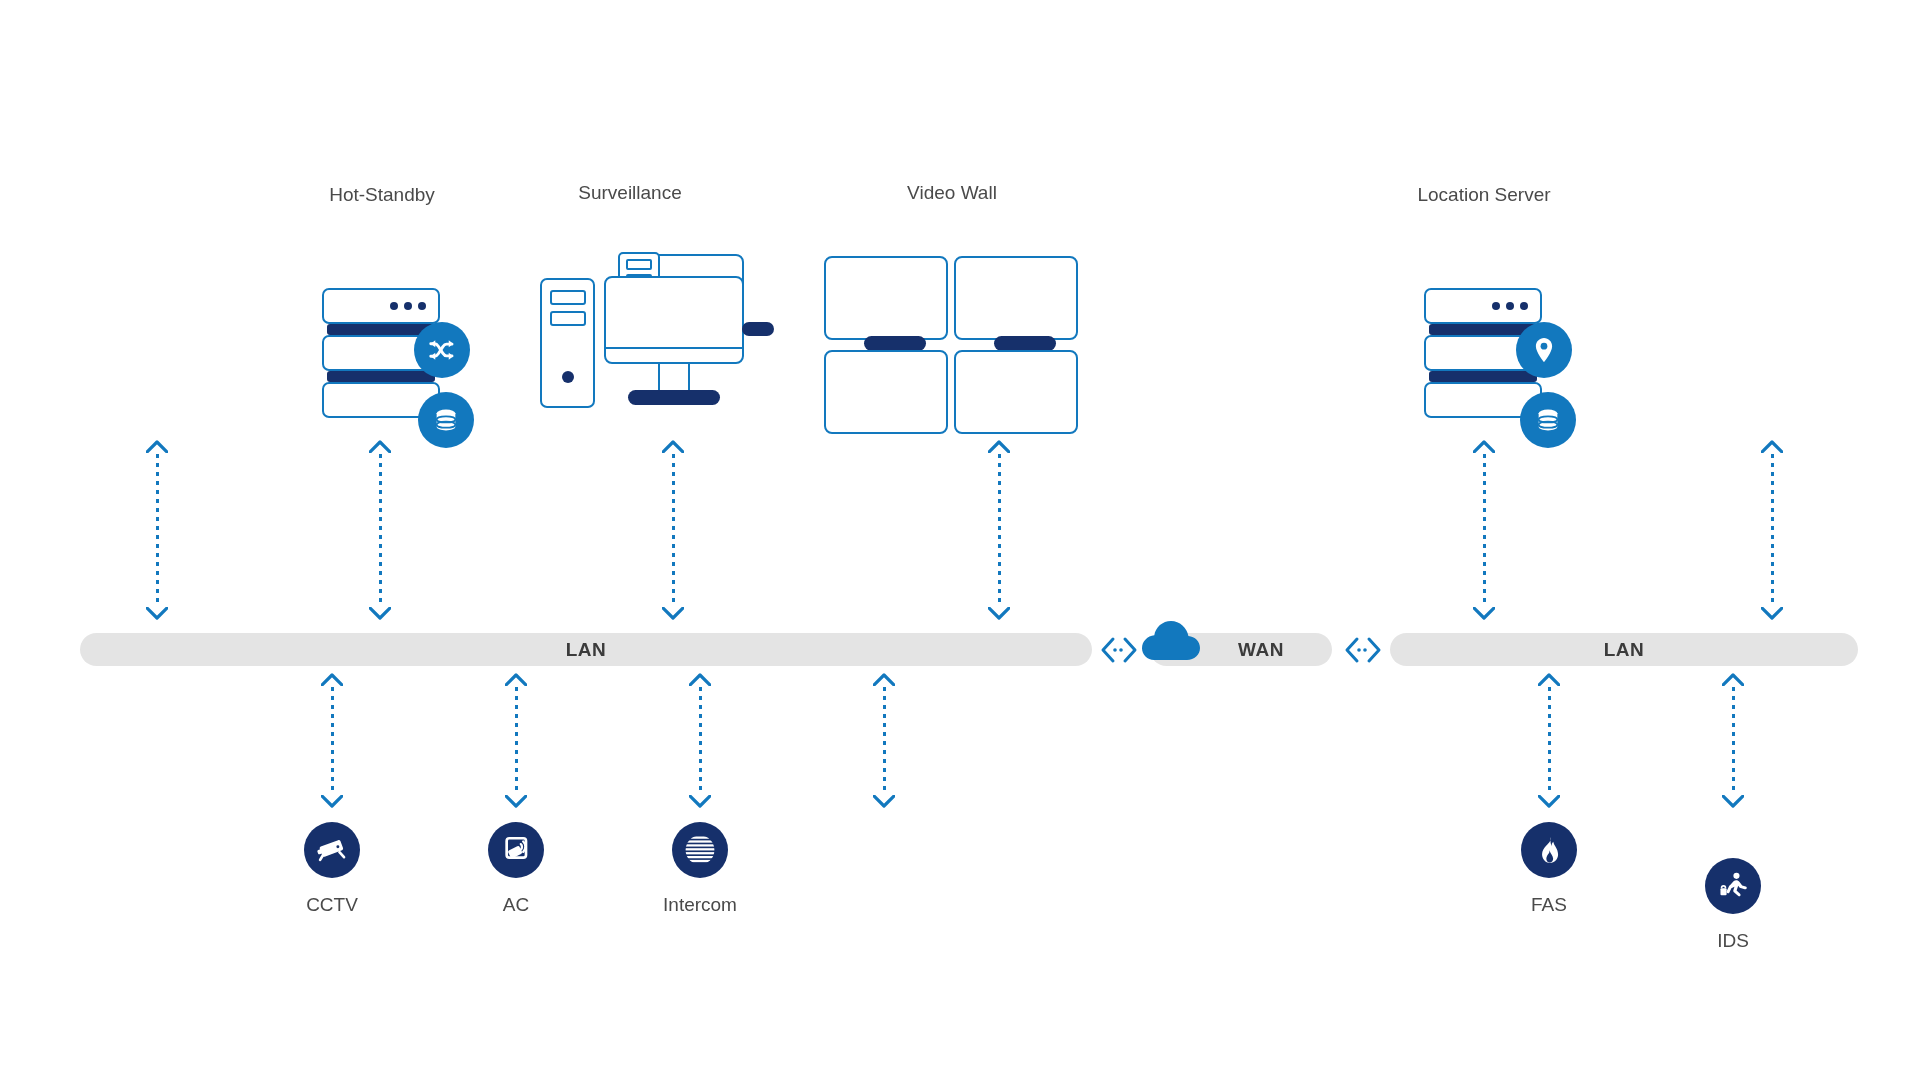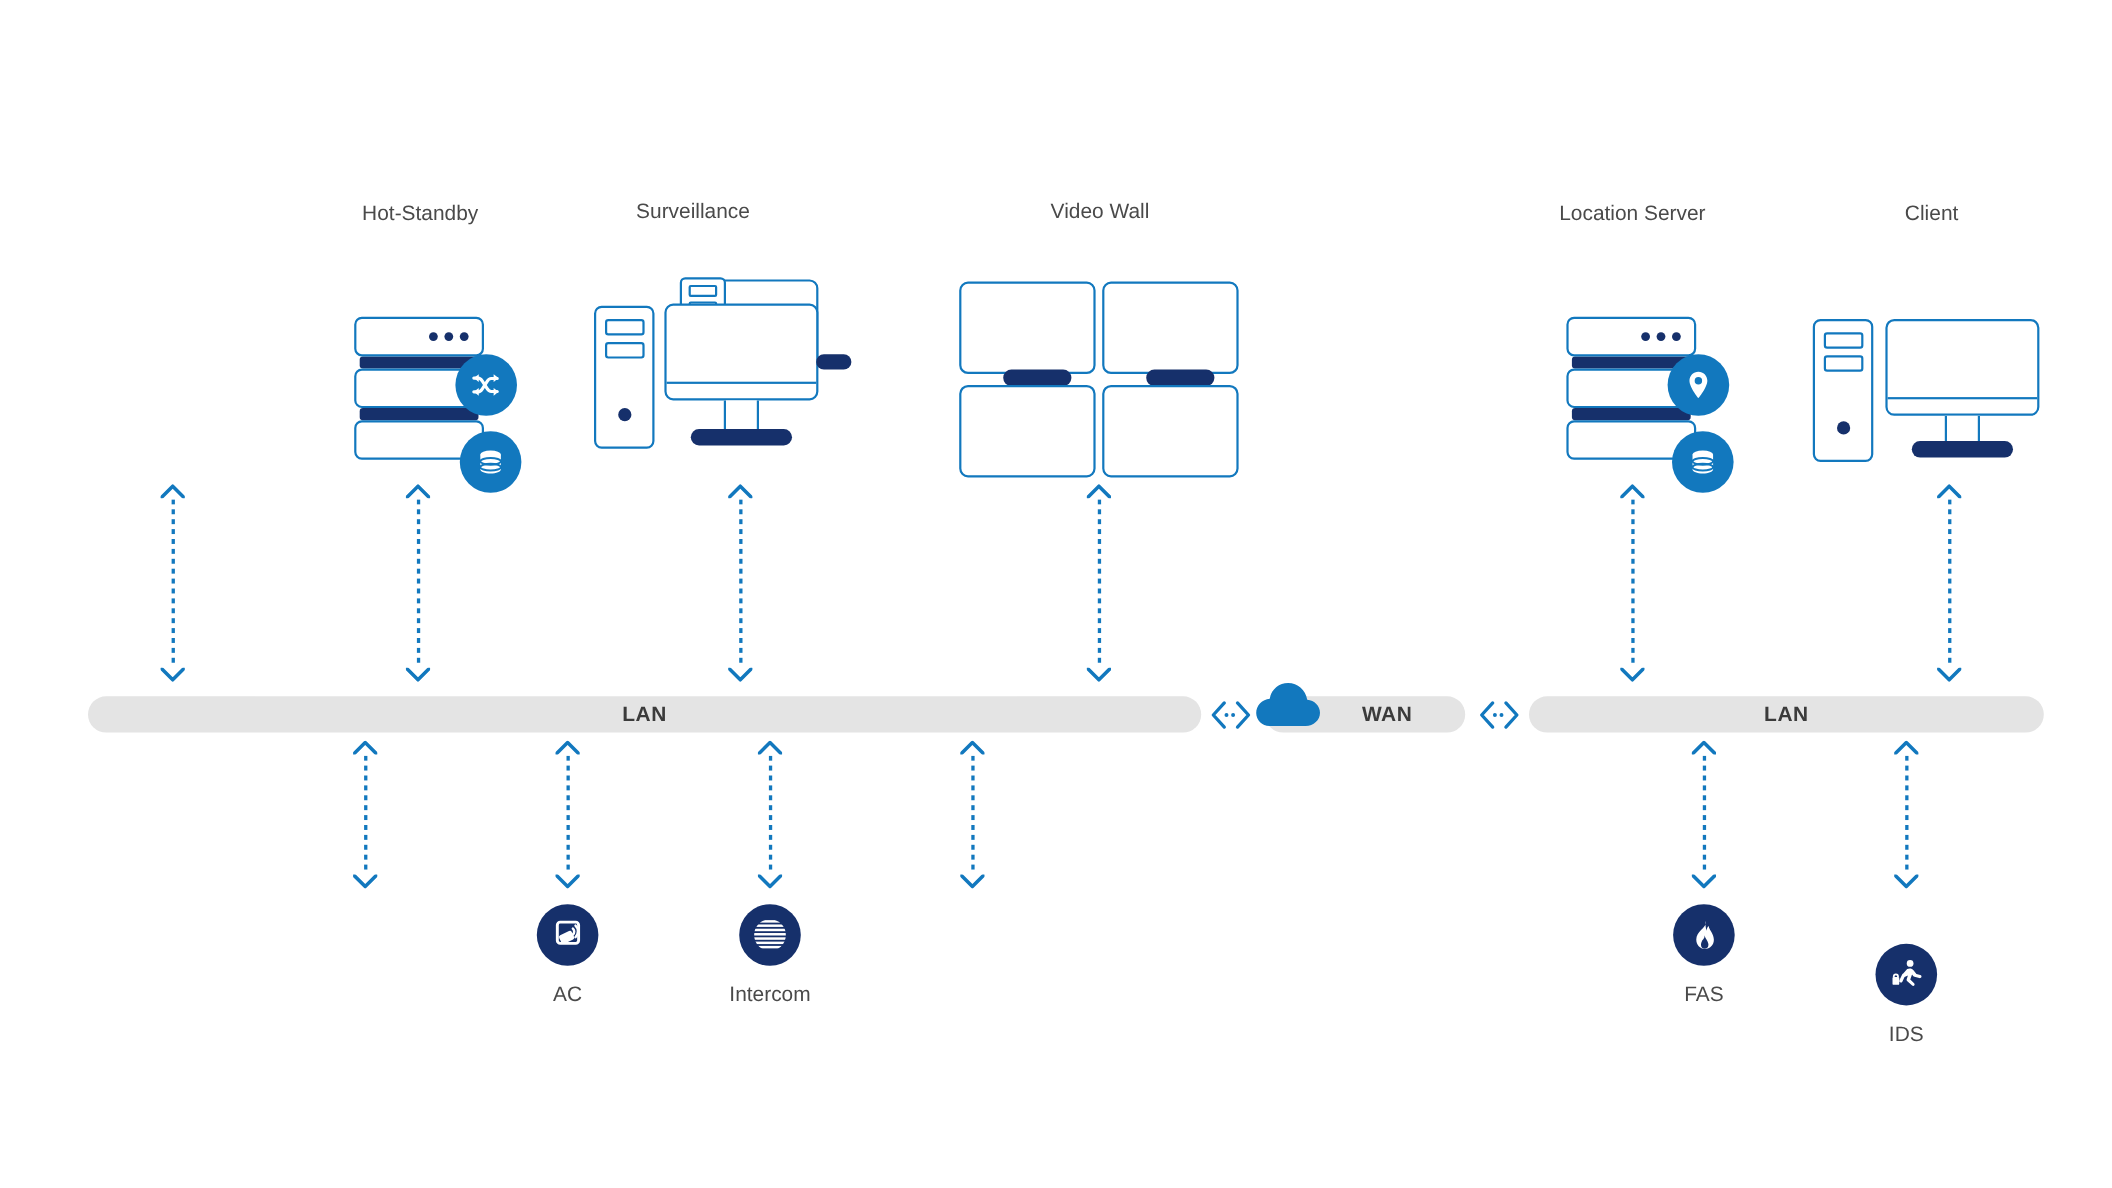--- a/index.html
+++ b/index.html
@@ -130,21 +130,21 @@
 
       <div class="mon" style="left:64px;top:44px;width:140px;height:88px;">
           <div class="lip"></div>
         </div>
       <div class="neck" style="left:118px;top:132px;width:32px;height:28px;"></div>
       <div class="foot" style="left:88px;top:158px;width:92px;height:15px;"></div>
       <div class="foot" style="left:202px;top:90px;width:32px;height:14px;border-radius:7px;"></div>
     </div>
   </div>
 
-  <div class="node" style="left:872px;top:232px;width:256px;height:200px;padding-left:44px;">
+  <div class="node" style="left:824px;top:232px;width:256px;height:200px;padding-left:44px;">
     <div class="node-label" style="top:-50px;left:128px;">Video Wall</div>
     <div style="position:absolute;left:0;top:24px;width:256px;height:178px;">
       <div class="vw-screen" style="left:0;top:0;width:124px;height:84px;"></div>
       <div class="vw-screen" style="left:130px;top:0;width:124px;height:84px;"></div>
       <div class="vw-foot" style="left:40px;top:80px;width:62px;height:15px;"></div>
       <div class="vw-foot" style="left:170px;top:80px;width:62px;height:15px;"></div>
       <div class="vw-screen" style="left:0;top:94px;width:124px;height:84px;"></div>
       <div class="vw-screen" style="left:130px;top:94px;width:124px;height:84px;"></div>
     </div>
   </div>
@@ -173,35 +173,20 @@
     <div class="badge" style="left:96px;top:160px;width:56px;height:56px;">
       <svg width="28" height="28" viewBox="0 0 24 24" aria-hidden="true">
         <ellipse cx="12" cy="6.2" rx="8" ry="3.1" fill="#fff"></ellipse>
         <path d="M4 6.2v11.6c0 1.7 3.6 3.1 8 3.1s8-1.4 8-3.1V6.2" fill="#fff"></path>
         <ellipse cx="12" cy="11.5" rx="8" ry="2.6" fill="none" stroke="#1278be" stroke-width="1.5"></ellipse>
         <ellipse cx="12" cy="16" rx="8" ry="2.6" fill="none" stroke="#1278be" stroke-width="1.5"></ellipse>
       </svg>
     </div>
   </div>
 
-  <div class="node" style="left:1648px;top:232px;width:215px;height:200px;">
-    <div class="node-label" style="top:-48px;left:108px;">Client</div>
-    <div style="position:absolute;left:0;top:58px;width:215px;height:140px;">
-      <div class="tower" style="left:0;top:0;">
-        <div class="slot"></div>
-          <div class="slot" style="margin-top:6px;"></div>
-        <div class="pwr"></div>
-      </div>
-      <div class="mon" style="left:66px;top:0;width:140px;height:88px;">
-          <div class="lip"></div>
-        </div>
-      <div class="neck" style="left:120px;top:88px;width:32px;height:25px;"></div>
-      <div class="foot" style="left:90px;top:111px;width:92px;height:15px;"></div>
-    </div>
-  </div>
 
   <div class="conn" style="left:145px;top:440px;height:180px;">
     <svg class="chev" style="top:0;">
         <path d="M1 12 L11 2 L21 12" stroke="#1278be" stroke-width="3.2" fill="none" stroke-linecap="round" stroke-linejoin="round"></path>
       </svg>
     <div class="line" style="top:14px;height:150px;"></div>
     <svg class="chev" style="top:167px;">
         <path d="M1 1 L11 11 L21 1" stroke="#1278be" stroke-width="3.2" fill="none" stroke-linecap="round" stroke-linejoin="round"></path>
       </svg>
   </div>
@@ -330,20 +315,32 @@
   <div class="conn" style="left:1721px;top:673px;height:135px;">
     <svg class="chev" style="top:0;">
         <path d="M1 12 L11 2 L21 12" stroke="#1278be" stroke-width="3.2" fill="none" stroke-linecap="round" stroke-linejoin="round"></path>
       </svg>
     <div class="line" style="top:14px;height:106px;"></div>
     <svg class="chev" style="top:122px;">
         <path d="M1 1 L11 11 L21 1" stroke="#1278be" stroke-width="3.2" fill="none" stroke-linecap="round" stroke-linejoin="round"></path>
       </svg>
   </div>
 
+  <div class="endpoint" style="left:272px;top:822px;">
+    <div class="ep-circle">
+      <svg width="32" height="32" viewBox="0 0 24 24" aria-hidden="true">
+        <path d="M3.6 9.4 16.6 4.6c.7-.3 1.4 0 1.7.7l1.9 5.1c.3.7 0 1.5-.7 1.8L6.5 17c-.7.3-1.4 0-1.7-.7L2.9 11.2c-.3-.7 0-1.5.7-1.8z" fill="#fff"></path>
+        <path d="M5.4 15.6 3.1 19.4" stroke="#fff" stroke-width="2" stroke-linecap="round"></path>
+        <rect x="1.2" y="11.6" width="3.6" height="3.4" rx="1" fill="#fff" transform="rotate(-20 3 13.3)"></rect>
+        <circle cx="16.4" cy="9.6" r="1.1" fill="#16306b"></circle>
+        <path d="M17.6 13.6 21 17.4" stroke="#fff" stroke-width="2" stroke-linecap="round"></path>
+      </svg>
+    </div>
+    <div class="ep-label">CCTV</div>
+  </div>
 
   <div class="endpoint" style="left:456px;top:822px;">
     <div class="ep-circle">
       <svg width="32" height="32" viewBox="0 0 24 24" aria-hidden="true">
         <rect x="5" y="3.2" width="14.5" height="14.5" rx="2" fill="none" stroke="#fff" stroke-width="2"></rect>
         <rect x="6.6" y="10.4" width="9.5" height="6.4" rx="1.4" fill="#fff" transform="rotate(-26 11.3 13.6)"></rect>
         <path d="M15.6 7.6c1.2 1.1 1.2 3 0 4.2" stroke="#fff" stroke-width="1.7" fill="none" stroke-linecap="round"></path>
         <path d="M17.4 5.6c2.2 2.1 2.2 5.6 0 7.8" stroke="#fff" stroke-width="1.7" fill="none" stroke-linecap="round"></path>
       </svg>
     </div>

